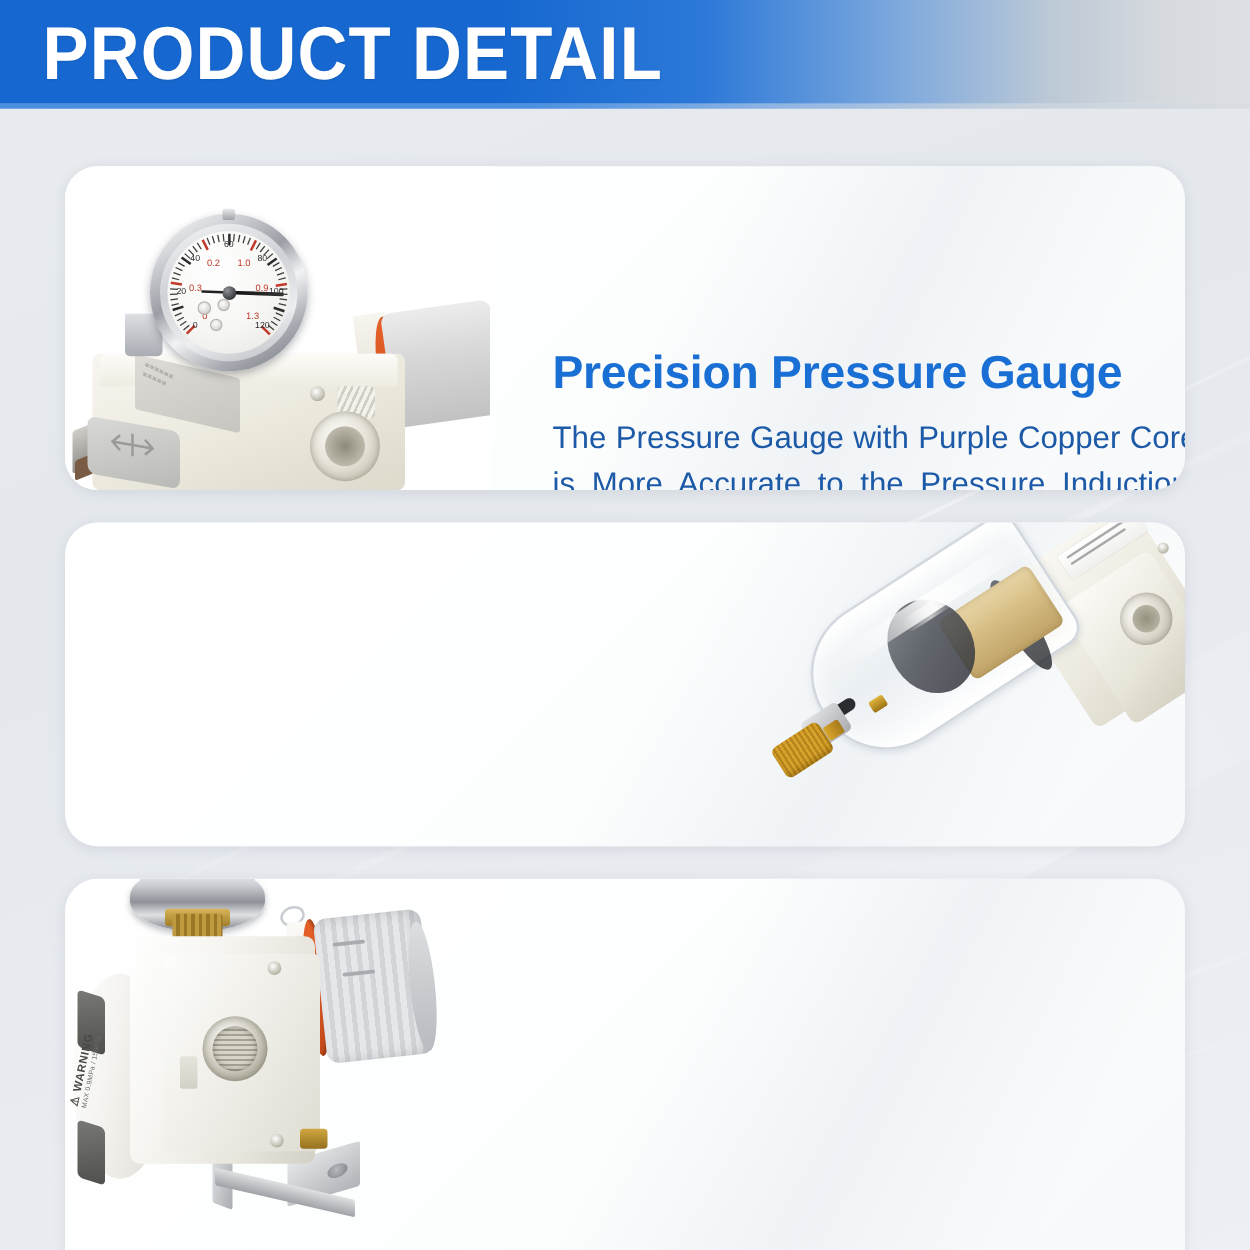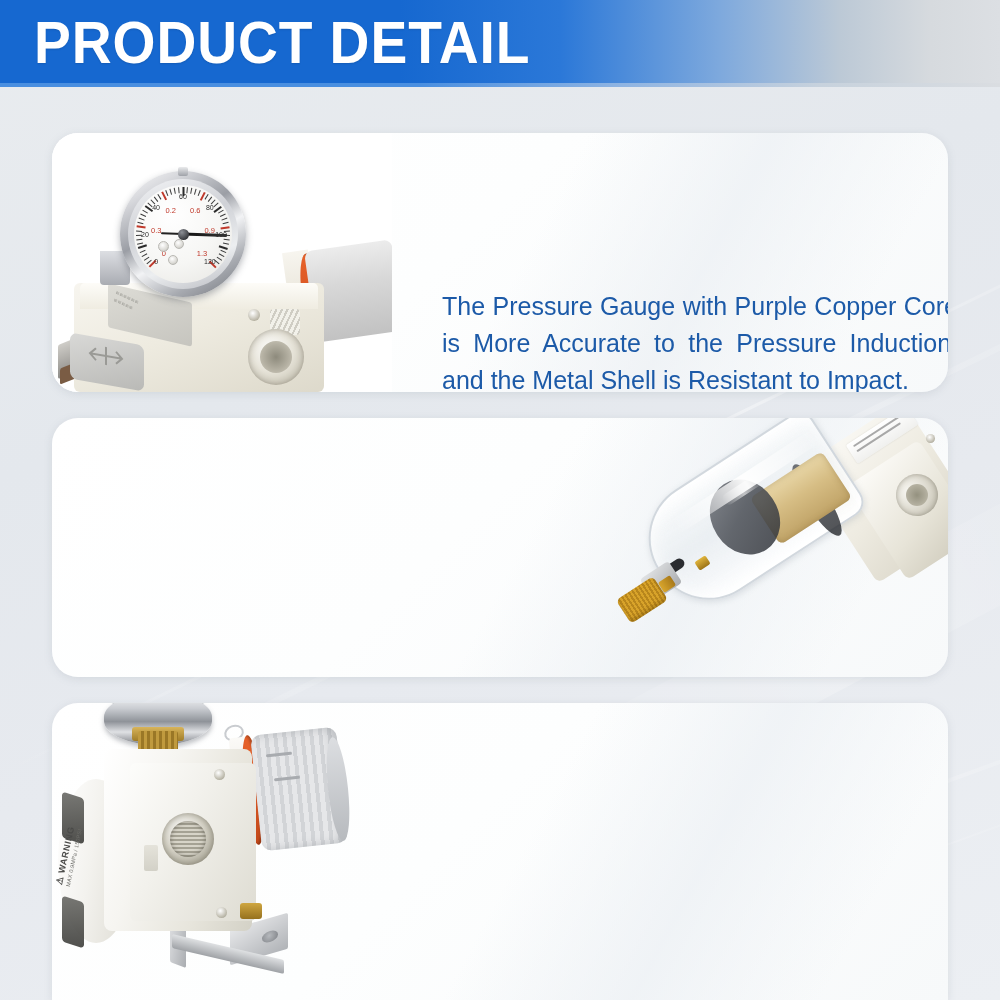--- a/index.html
+++ b/index.html
@@ -666,36 +666,37 @@
                 <div class="gnum" style="left: 22.1299px; top: 75.8701px;">0</div>
                 <div class="gnum" style="left: 11px; top: 49px;">20</div>
                 <div class="gnum" style="left: 22.1299px; top: 22.1299px;">40</div>
                 <div class="gnum" style="left: 49px; top: 11px;">60</div>
                 <div class="gnum" style="left: 75.8701px; top: 22.1299px;">80</div>
                 <div class="gnum" style="left: 87px; top: 49px;">100</div>
                 <div class="gnum" style="left: 75.8701px; top: 75.8701px;">120</div>
                 <div class="gnum red" style="left: 29.9081px; top: 68.0919px;">0</div>
                 <div class="gnum red" style="left: 22.3324px; top: 44.7763px;">0.3</div>
                 <div class="gnum red" style="left: 36.7423px; top: 24.9428px;">0.2</div>
-                <div class="gnum red" style="left: 61.2577px; top: 24.9428px;">0.6</div>
+                <div class="gnum red" style="left: 61.2577px; top: 24.9428px;">1.0</div>
                 <div class="gnum red" style="left: 75.6676px; top: 44.7763px;">0.9</div>
                 <div class="gnum red" style="left: 68.0919px; top: 68.0919px;">1.3</div>
               </div>
             <div class="gauge-mini" style="left:24px;top:56px;width:11px;height:11px"></div>
             <div class="gauge-mini" style="left:40px;top:54px;width:10px;height:10px"></div>
             <div class="gauge-mini" style="left:34px;top:70px;width:10px;height:10px"></div>
             <div class="needle"></div>
             <div class="needle tail"></div>
             <div class="needle-hub"></div>
           </div>
         </div>
       </div>
     </div>
 
     <div class="txt" id="t1">
+      <div class="heading">Precision Pressure Gauge</div>
       <div class="body">The Pressure Gauge with Purple Copper Core is More Accurate to the Pressure Induction, and the Metal Shell is Resistant to Impact.</div>
     </div>
   </div>
 
   <div class="card" id="card2">
     <div class="card-sheen"></div>
 
     <div id="img2">
       <div class="f-housing"></div>
       <div class="f-housing2"></div>

